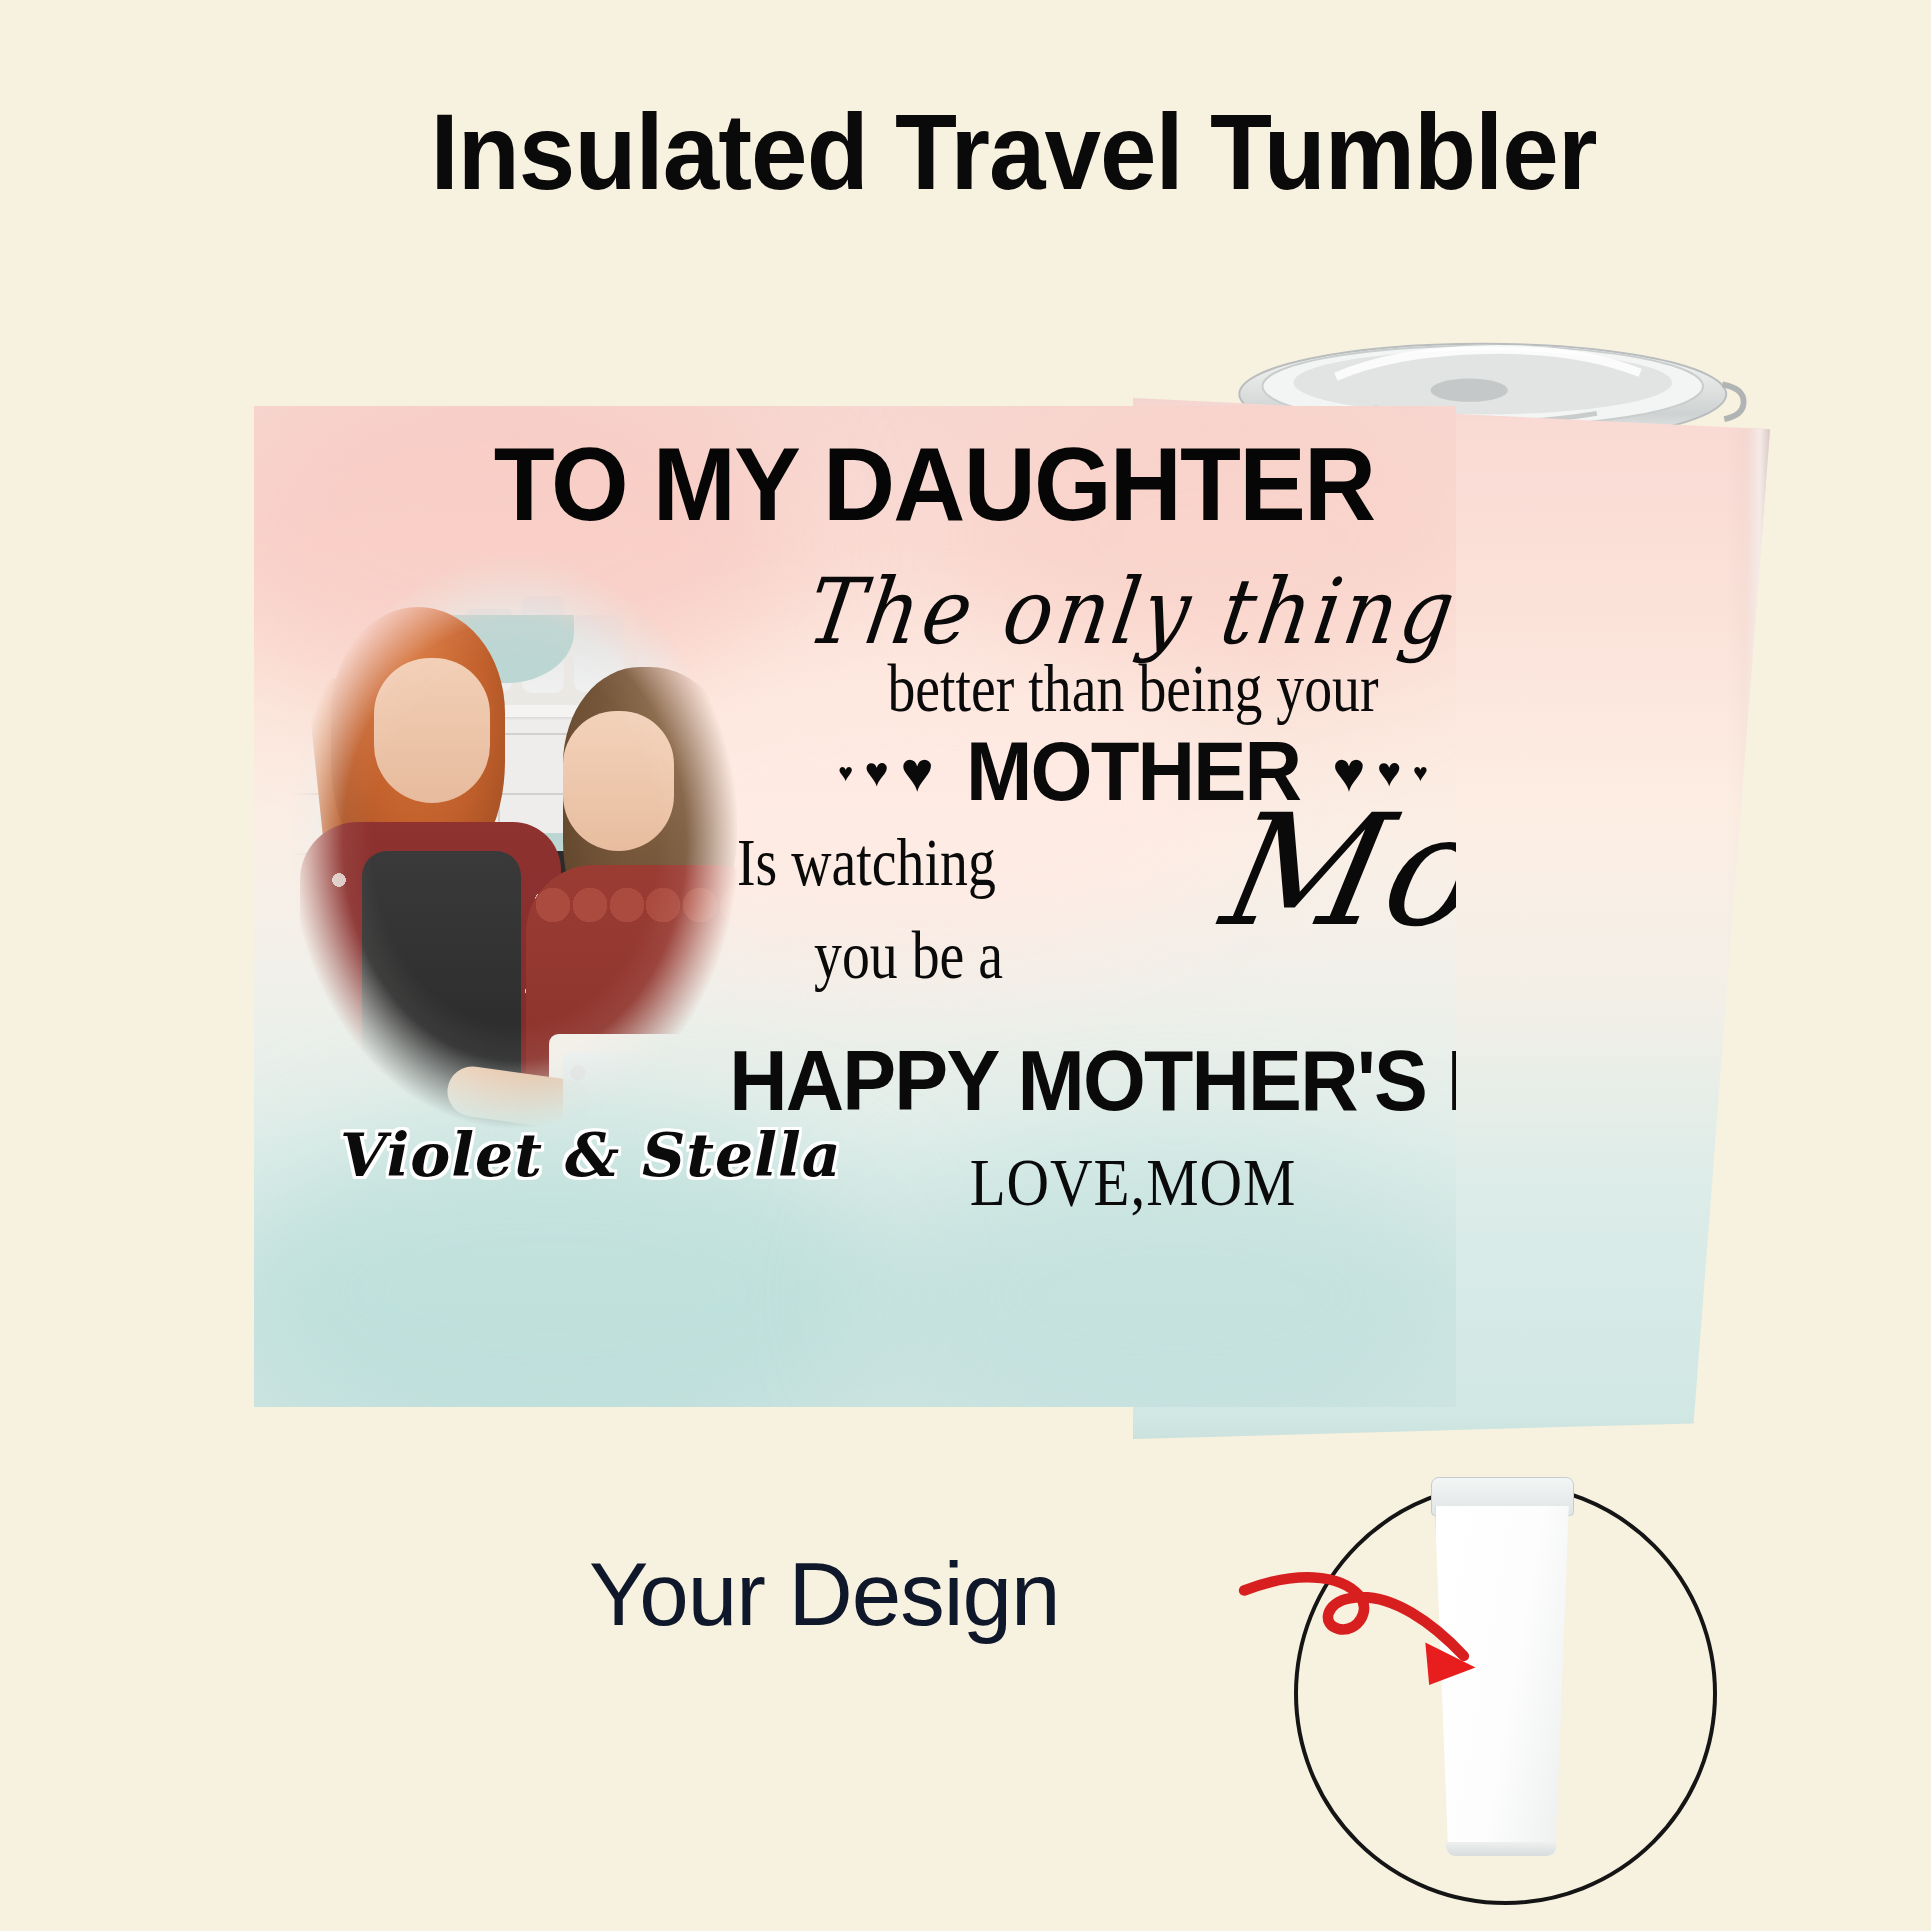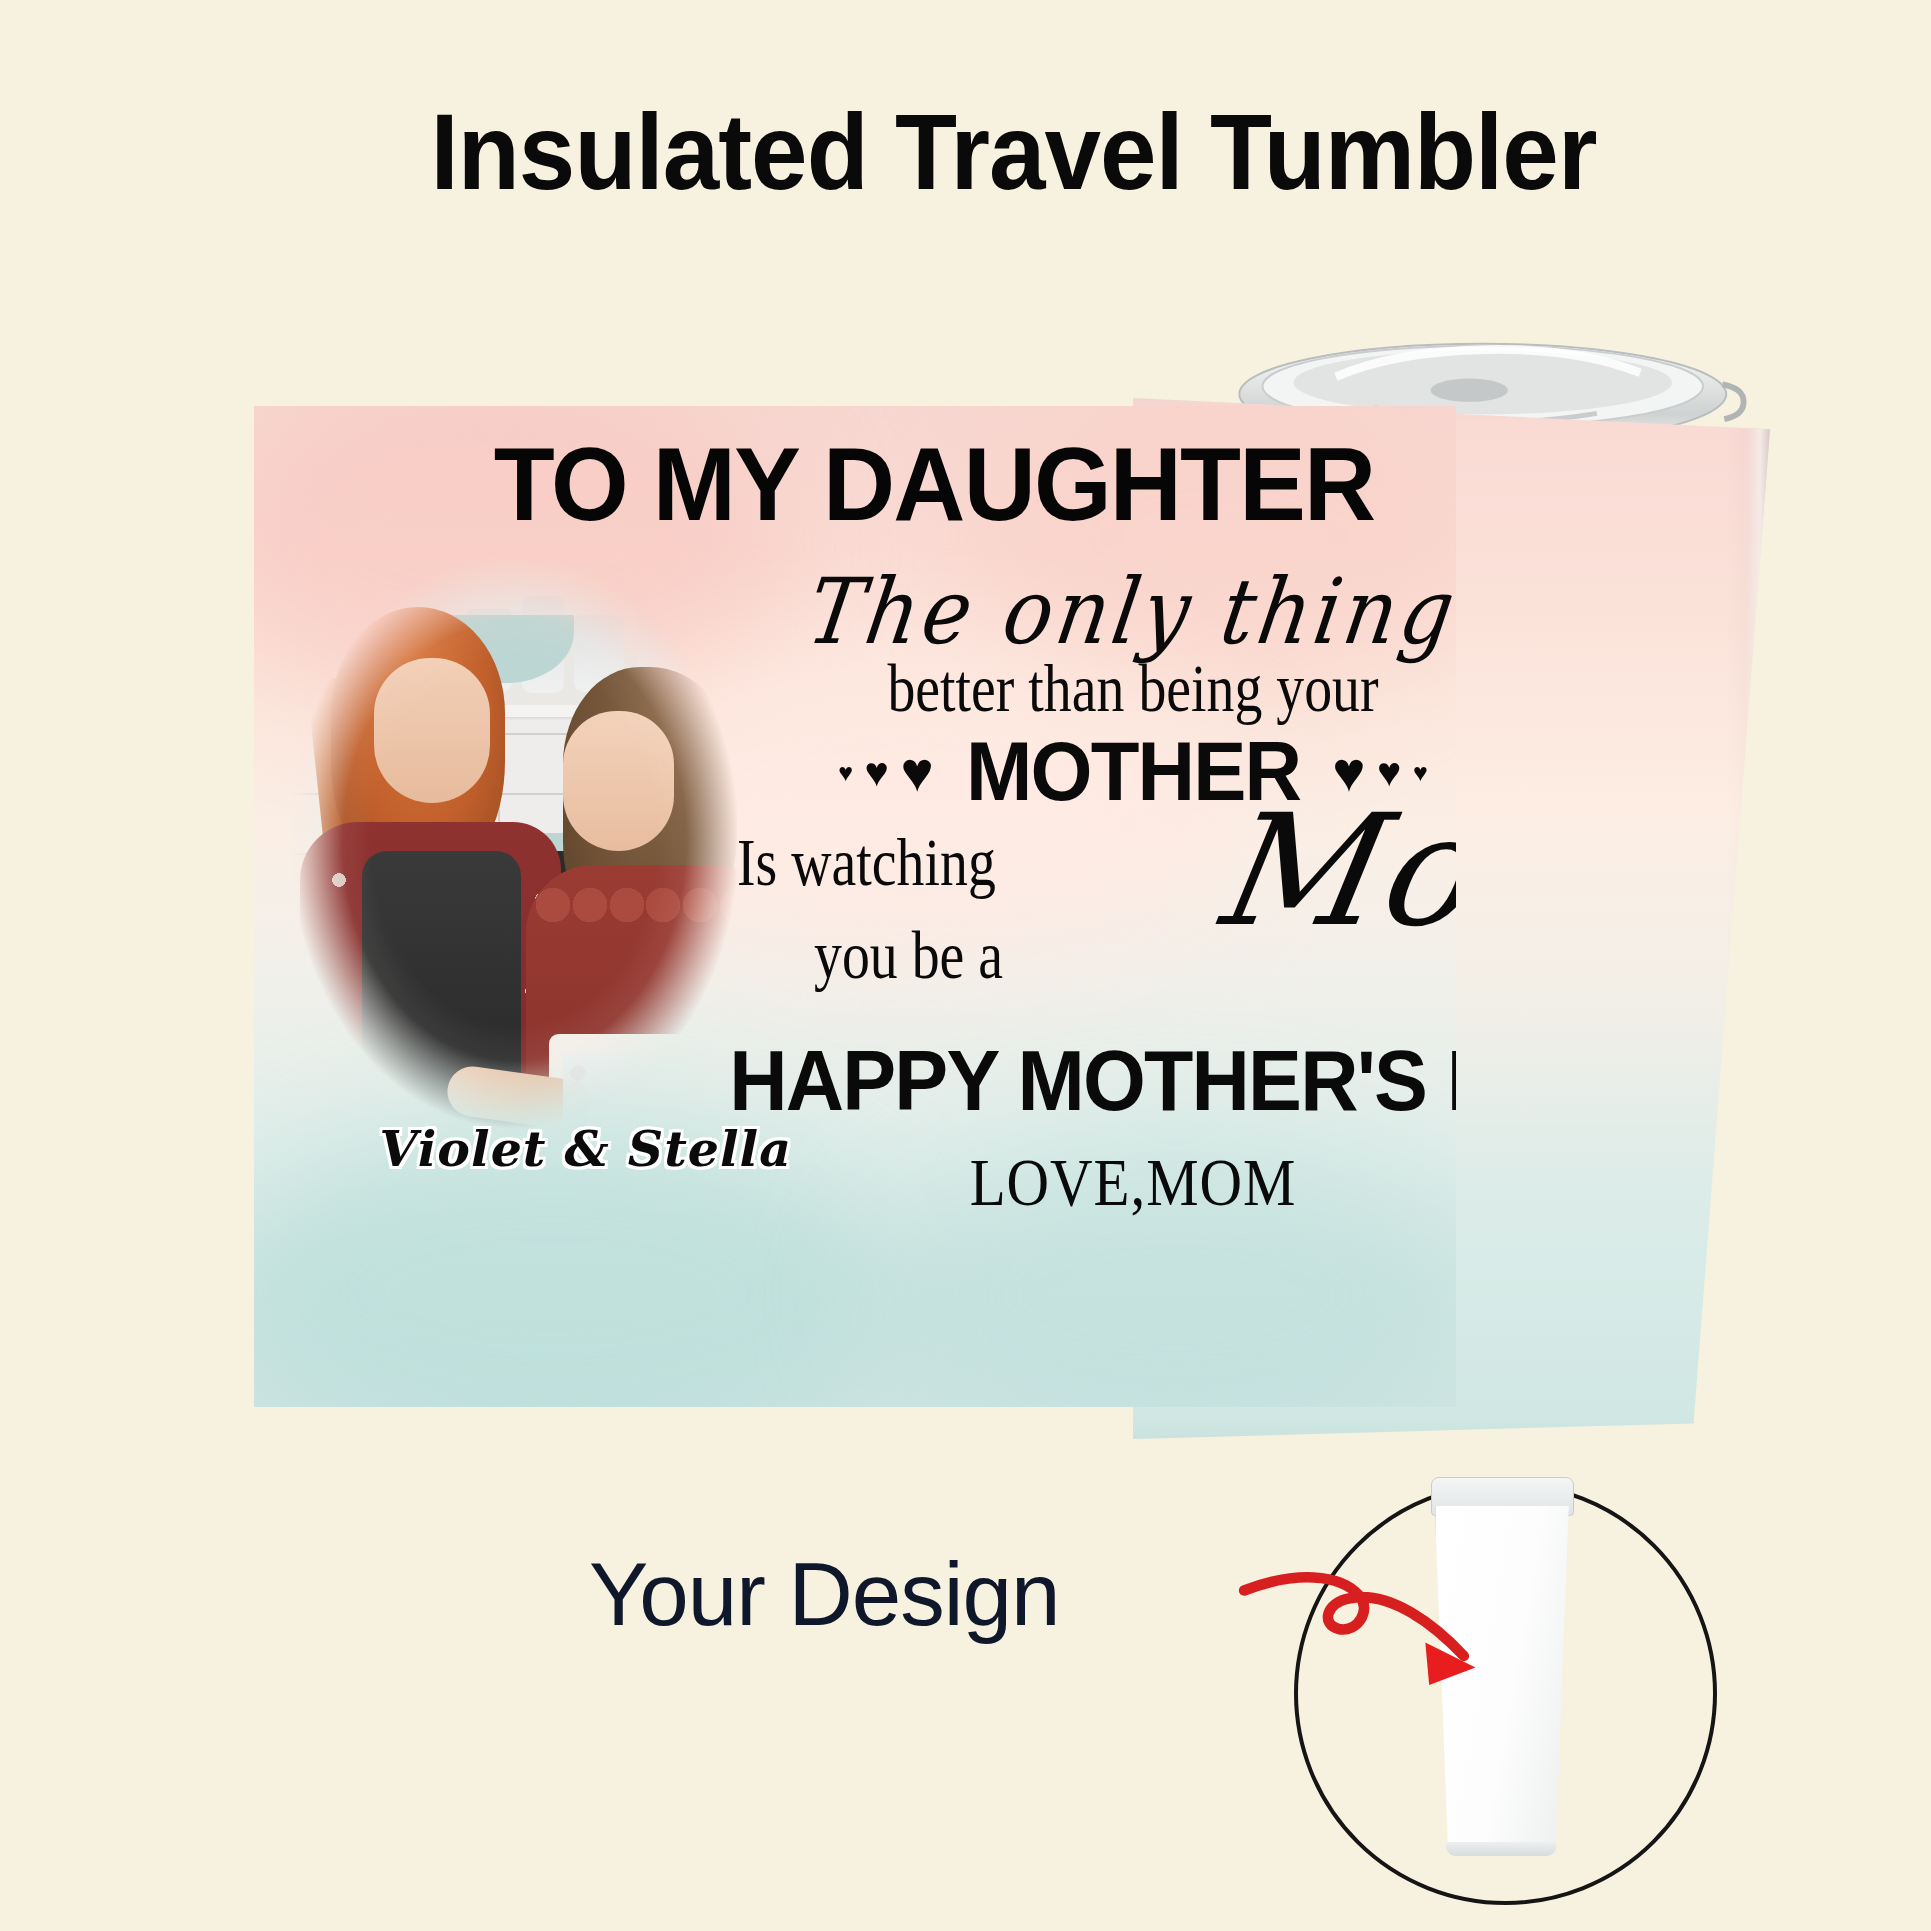--- a/index.html
+++ b/index.html
@@ -304,27 +304,27 @@
     border-radius: 9.7px 21px 7.7px 7.7px;
   }
   .arm-l{ position:absolute; left:174px; top:541px; width:145px; height:50px;
     background:linear-gradient(90deg,#f0cbb0,#e3b795); border-radius:25px; transform:rotate(8deg);}
   .jarhold{ position:absolute; left:290px; top:521px; width:77px; height:97px;
     background:linear-gradient(180deg,rgba(236,240,240,.9),rgba(214,222,222,.9)); border-radius:7.7px;}
 
   
   #names {
     position: absolute;
-    left: 94px; top: 714px;
+    left: 86px; top: 714px;
     width: 444px;
     text-align: right;
     font-family: "DejaVu Serif", serif;
     font-style: italic;
     font-weight: bold;
-    font-size: 49px;
+    font-size: 60px;
     color: #0b0b0b;
     letter-spacing: 1px;
     white-space: nowrap;
     z-index: 7;
     text-shadow:
       -2.9px -2.9px 0 #fff, 2.9px -2.9px 0 #fff, -2.9px 2.9px 0 #fff, 2.9px 2.9px 0 #fff,
       0 -2.9px 0 #fff, 0 2.9px 0 #fff, -2.9px 0 0 #fff, 2.9px 0 0 #fff;
   }
 
   

